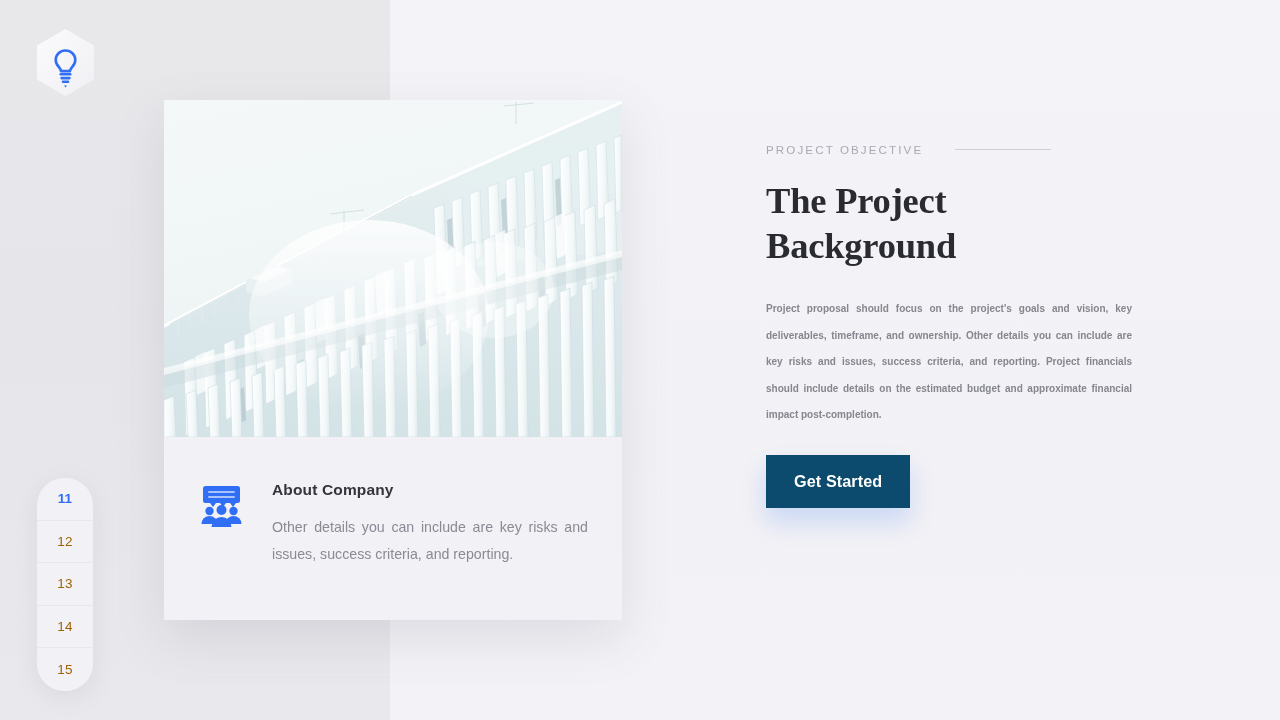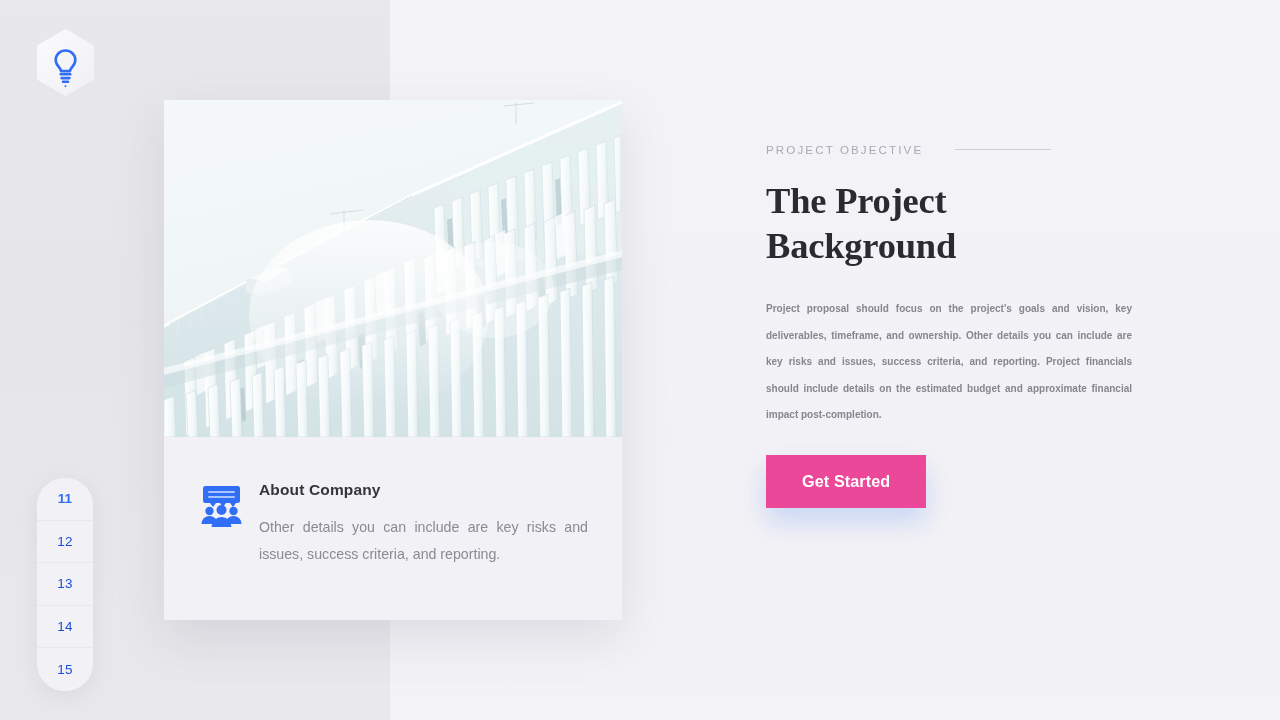--- a/index.html
+++ b/index.html
@@ -38,21 +38,21 @@
     position: absolute; left: 37px; top: 478px;
     width: 56px;
     background: #f2f1f5;
     box-shadow: 0 6px 22px rgba(120,120,140,.13);
     border-radius: 27px;
   }
   .pager-item {
     height: 42.5px;
     display: flex; align-items: center; justify-content: center;
     font-size: 13.5px;
-    color: #1d4ed8;
+    color: #a16207;
     letter-spacing: .2px;
     border-bottom: 1px solid #e8e7ec;
   }
   .pager-item:last-child { border-bottom: none; }
   .pager-item.active { color: #2f6ef5; font-weight: 700; }
 
   
   .card {
     position: absolute; left: 164px; top: 100px;
     width: 458px; height: 520px;
@@ -63,21 +63,21 @@
     position: relative;
     width: 458px; height: 337px;
     overflow: hidden;
     background: #eef3f4;
   }
   .card-photo svg { display:block; width:458px; height:337px; }
 
   .card-body {
     padding: 44px 34px 0 34px;
     display: flex;
-    gap: 14px;
+    gap: 27px;
   }
   .card-icon { flex: 0 0 auto; width: 47px; padding-top: 2px; }
   .card-icon svg { display:block; width:47px; height:47px; }
   .card-text { flex: 1 1 auto; }
   .card-title {
     font-size: 15.5px;
     font-weight: 700;
     color: #34343c;
     letter-spacing: .15px;
     margin-bottom: 15px;
@@ -125,23 +125,23 @@
     color: #86868f;
     text-align: justify;
     text-align-last: left;
     margin-bottom: 26px;
     width: 366px;
     font-weight: bold;
   }
   .cta {
     display: inline-flex;
     align-items: center; justify-content: center;
-    padding: 0 36px;
+    padding: 0 28px;
     height: 53px;
-    background: #ec4899;
+    background: #0c4a6e;
     color: #ffffff;
     font-size: 16.2px;
     font-weight: 700;
     letter-spacing: .1px;
     border: none;
     cursor: pointer;
     box-shadow: 0 14px 26px rgba(42,114,245,.20);
     font-family: "Liberation Sans", sans-serif;
   }
 </style>

